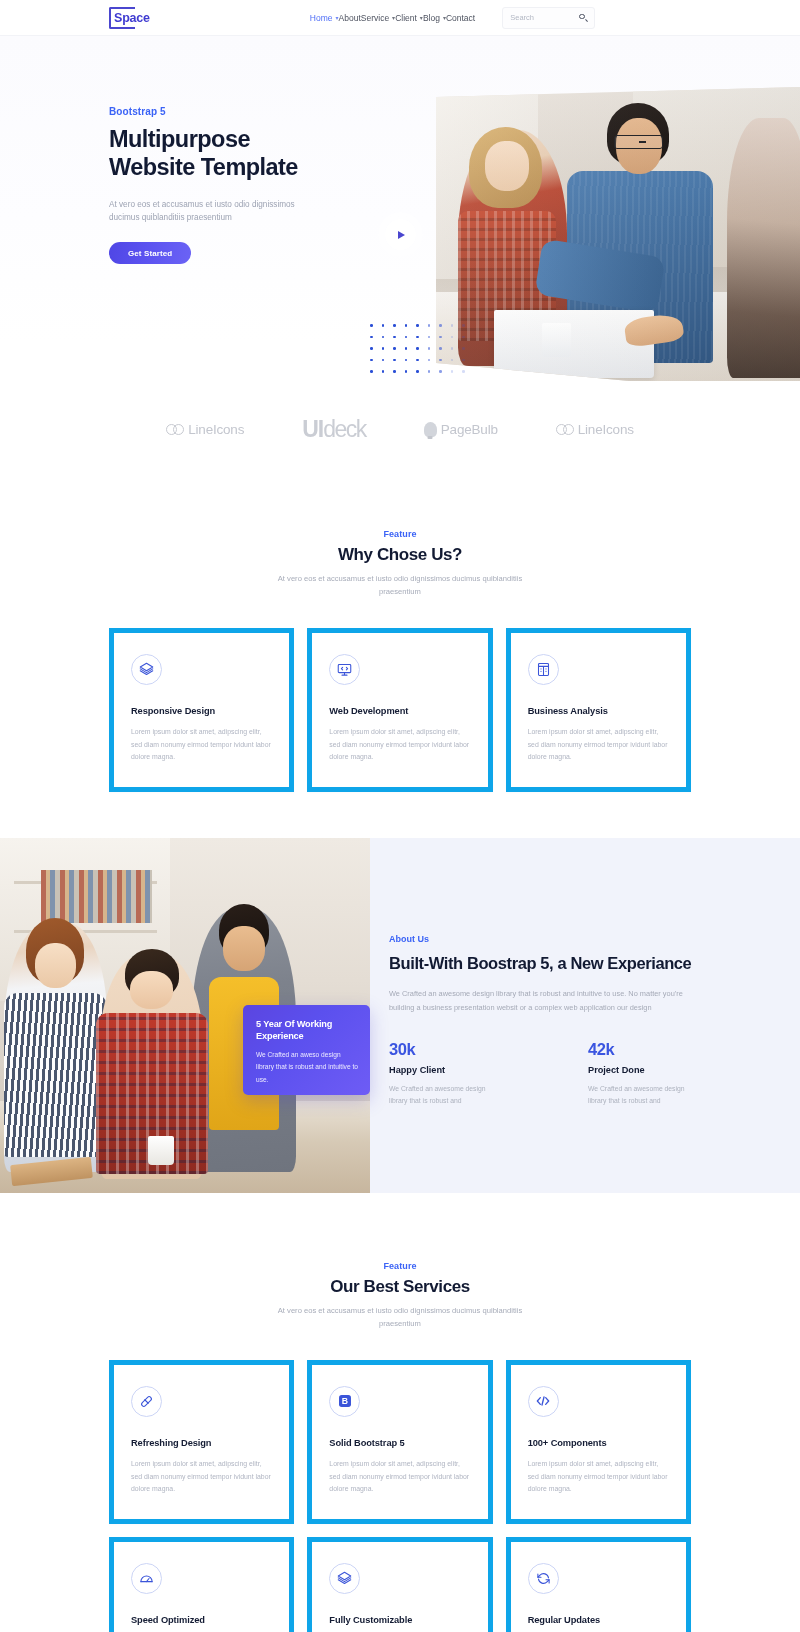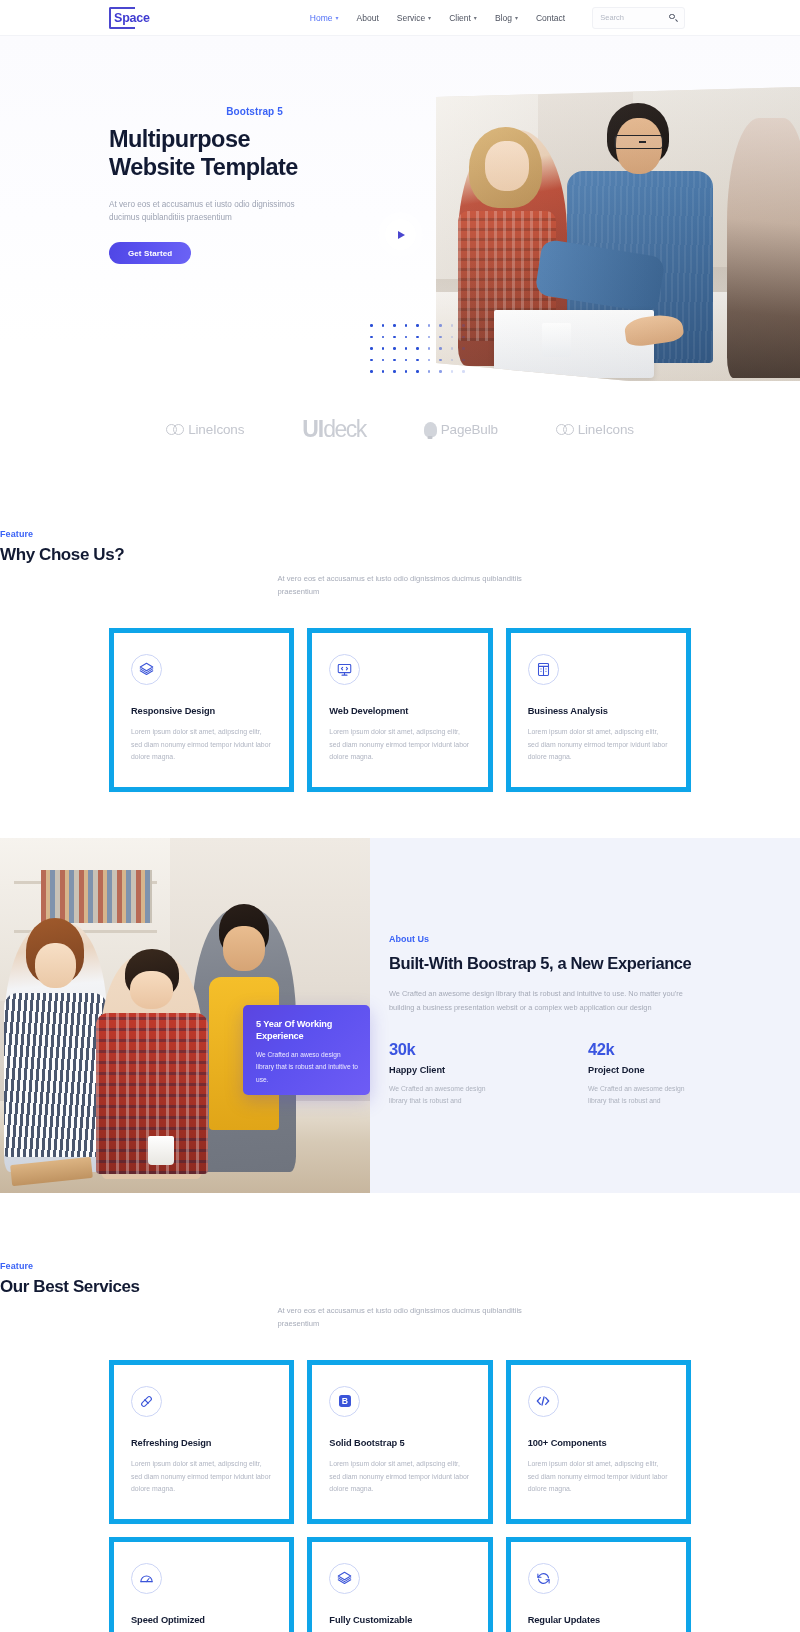--- a/index.html
+++ b/index.html
@@ -20,21 +20,21 @@
   .logo { display:flex; align-items:center; margin-left:109px; }
   .logo-mark {
     width:26px;height:22px;border:2px solid #4a46cf;border-right:none;
     border-radius:2px 0 0 2px;display:flex;align-items:center;justify-content:flex-start;
     position:relative;
   }
   .logo-text {
     font-size:12.5px;font-weight:700;color:#3f3bd1;letter-spacing:-.2px;
     margin-left:-21px;
   }
-  .nav { display:flex; align-items:center; gap:18px; margin-left:160px; }
+  .nav { display:flex; align-items:center; margin-left:160px; }
   .nav a {
     font-size:8.5px;color:#4e5360;text-decoration:none;display:flex;align-items:center;gap:3px;
   }
   .nav a.active { color:#4f6ef7; }
   .caret { font-size:6px; opacity:.8; }
   .search-wrap {
     margin-left:27px; width:93px; height:22px; background:#fdfdfe;
     border:1px solid #f0f1f5; border-radius:3px;
     display:flex;align-items:center;justify-content:space-between;padding:0 7px;
   }
@@ -52,21 +52,21 @@
     bottom:.7px;right:-.3px;
   }
 
   
   .hero { position:relative; height:345px; background:#fff; overflow:hidden; }
   .hero-bg {
     position:absolute; inset:0 0 40px 0;
     background:linear-gradient(180deg,#fbfbfe 0%,#fdfdff 60%,#ffffff 100%);
   }
   .hero-inner { position:relative; padding-left:109px; padding-top:70px; width:400px; z-index:5;}
-  .eyebrow { font-size:10px; font-weight:700; color:#3b63f6; letter-spacing:.1px;text-align:center; }
+  .eyebrow { font-size:10px; font-weight:700; color:#3b63f6; letter-spacing:.1px; }
   .hero-title {
     font-size:23.5px; font-weight:700; line-height:1.19; color:#121a33;
     margin-top:9px; letter-spacing:-.55px;
   }
   .hero-sub {
     font-size:8.2px; color:#9da3b3; line-height:1.62; margin-top:16px; width:215px;
   }
   .btn-primary {
     margin-top:18px; display:inline-flex; align-items:center; justify-content:center;
     height:22px; padding:0 19px; border-radius:11px;
@@ -203,21 +203,21 @@
   .inf i+i { margin-left:-4px; }
   .uideck { font-size:23px; font-weight:700; color:#cacdd4; letter-spacing:-1px; display:flex;align-items:center;}
   .uideck .d { font-weight:400; font-size:23px; letter-spacing:-1.5px; }
   .bulb {
     width:13px;height:15px;border-radius:50% 50% 35% 35%;
     background:#d2d5db;position:relative;
   }
   .bulb:after{content:"";position:absolute;left:50%;bottom:-2.5px;transform:translateX(-50%);width:5px;height:3px;background:#c3c6cd;border-radius:1px;}
 
   
-  .sec-head { }
+  .sec-head { text-align:center; }
   .sec-eyebrow { font-size:9px;font-weight:700;color:#3b63f6;letter-spacing:.1px; }
   .sec-title { font-size:17px;font-weight:700;color:#121a33;margin-top:6px;letter-spacing:-.4px; }
   .sec-desc { font-size:7.6px;color:#a7acb9;line-height:1.7;margin:8px auto 0;width:245px; }
 
   
   .grid { display:flex; gap:13px; padding:0 109px; margin-top:29px; }
   .card {
     flex:1; background:#fff; border:5px solid #0ea5e9; border-radius:0;
     padding:21px 17px 23px 17px; box-shadow:0 1px 2px rgba(20,30,80,.02);
   }

